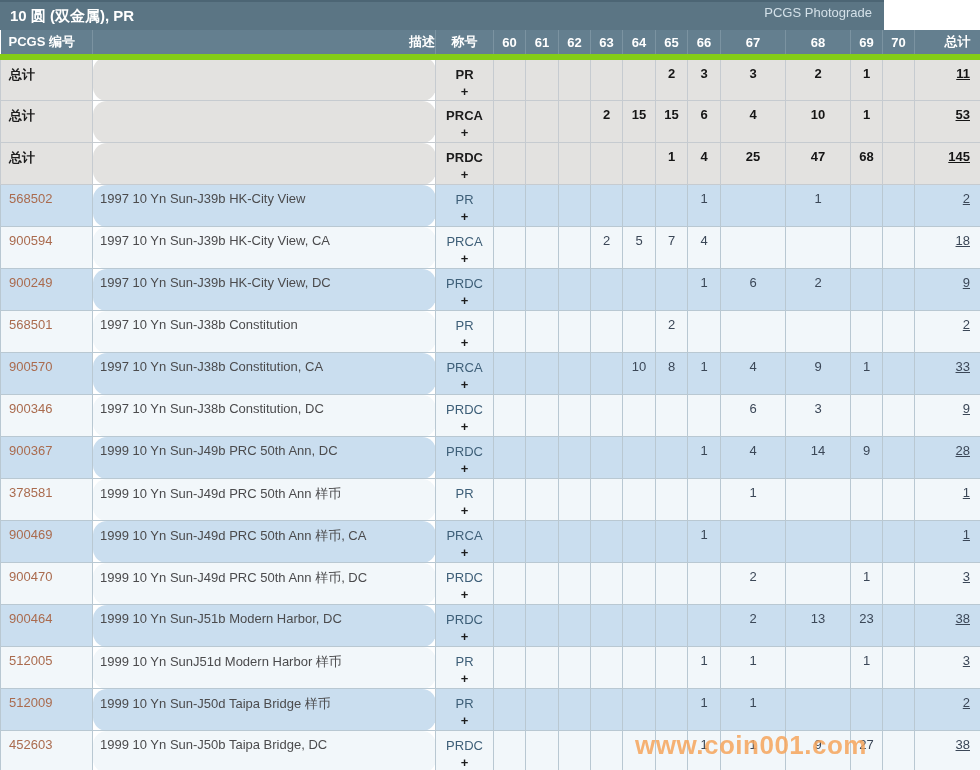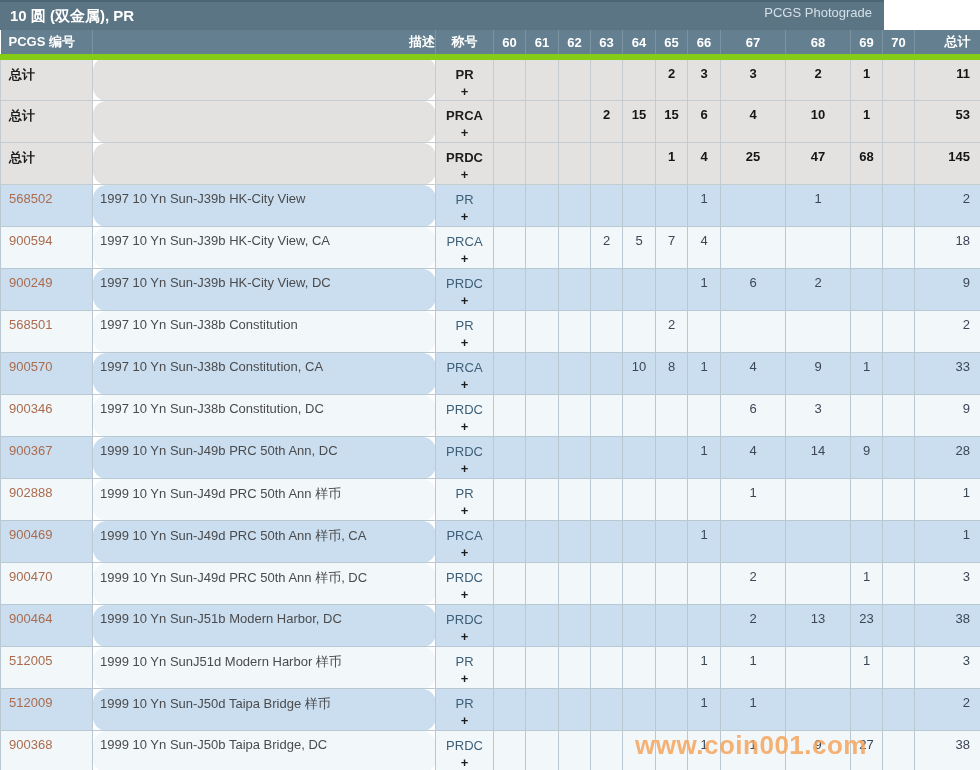--- a/index.html
+++ b/index.html
@@ -34,21 +34,21 @@
 
   .c-pcgs { padding-left:8px; }
   .pcgs-link { color:#aa6b4e; text-decoration:none; cursor:pointer; }
   .row-total .c-pcgs { font-weight:bold; color:#1c1c1c; }
   .c-desc { padding-left:7px; color:#4b4b4d;border-radius:14px; }
   .c-desig { text-align:center; line-height:17px; }
   .c-desig .grade-name { color:#3e5f78; }
   .row-total .c-desig .grade-name { color:#1c1c1c; font-weight:bold; }
   .c-desig .plus-toggle { color:#1c1c1c; font-weight:bold; cursor:pointer; }
   .c-grade { text-align:center; color:#3b4757; }
-  .c-total { text-align:right; padding-right:10px; color:#3b4757; }
+  .c-total { text-align:right; padding-right:10px; color:#3b4757;text-decoration:underline; }
   .row-total .c-grade, .row-total .c-total { font-weight:bold; color:#151515; }
 
   
   .watermark { position:absolute; top:730px; right:17px; z-index:5;
     font-size:26px; font-weight:bold; color:#f6a55c; opacity:0.85;
     pointer-events:none; letter-spacing:0.5px; }
 </style>
 </head>
 <body>
 
@@ -291,21 +291,21 @@
           <td class="c-grade"></td>
           <td class="c-grade"></td>
           <td class="c-grade">1</td>
           <td class="c-grade">4</td>
           <td class="c-grade">14</td>
           <td class="c-grade">9</td>
           <td class="c-grade"></td>
           <td class="c-total">28</td>
         </tr>
         <tr class="row-white">
-          <td class="c-pcgs"><a class="pcgs-link">902888</a></td>
+          <td class="c-pcgs"><a class="pcgs-link">378581</a></td>
           <td class="c-desc">1999 10 Yn Sun-J49d PRC 50th Ann 样币</td>
           <td class="c-desig">
             <div class="grade-name">PR</div>
             <div class="plus-toggle">+</div>
           </td>
           <td class="c-grade"></td>
           <td class="c-grade"></td>
           <td class="c-grade"></td>
           <td class="c-grade"></td>
           <td class="c-grade"></td>
@@ -411,21 +411,21 @@
           <td class="c-grade"></td>
           <td class="c-grade"></td>
           <td class="c-grade">1</td>
           <td class="c-grade">1</td>
           <td class="c-grade"></td>
           <td class="c-grade"></td>
           <td class="c-grade"></td>
           <td class="c-total">2</td>
         </tr>
         <tr class="row-white">
-          <td class="c-pcgs"><a class="pcgs-link">900368</a></td>
+          <td class="c-pcgs"><a class="pcgs-link">452603</a></td>
           <td class="c-desc">1999 10 Yn Sun-J50b Taipa Bridge, DC</td>
           <td class="c-desig">
             <div class="grade-name">PRDC</div>
             <div class="plus-toggle">+</div>
           </td>
           <td class="c-grade"></td>
           <td class="c-grade"></td>
           <td class="c-grade"></td>
           <td class="c-grade"></td>
           <td class="c-grade"></td>

